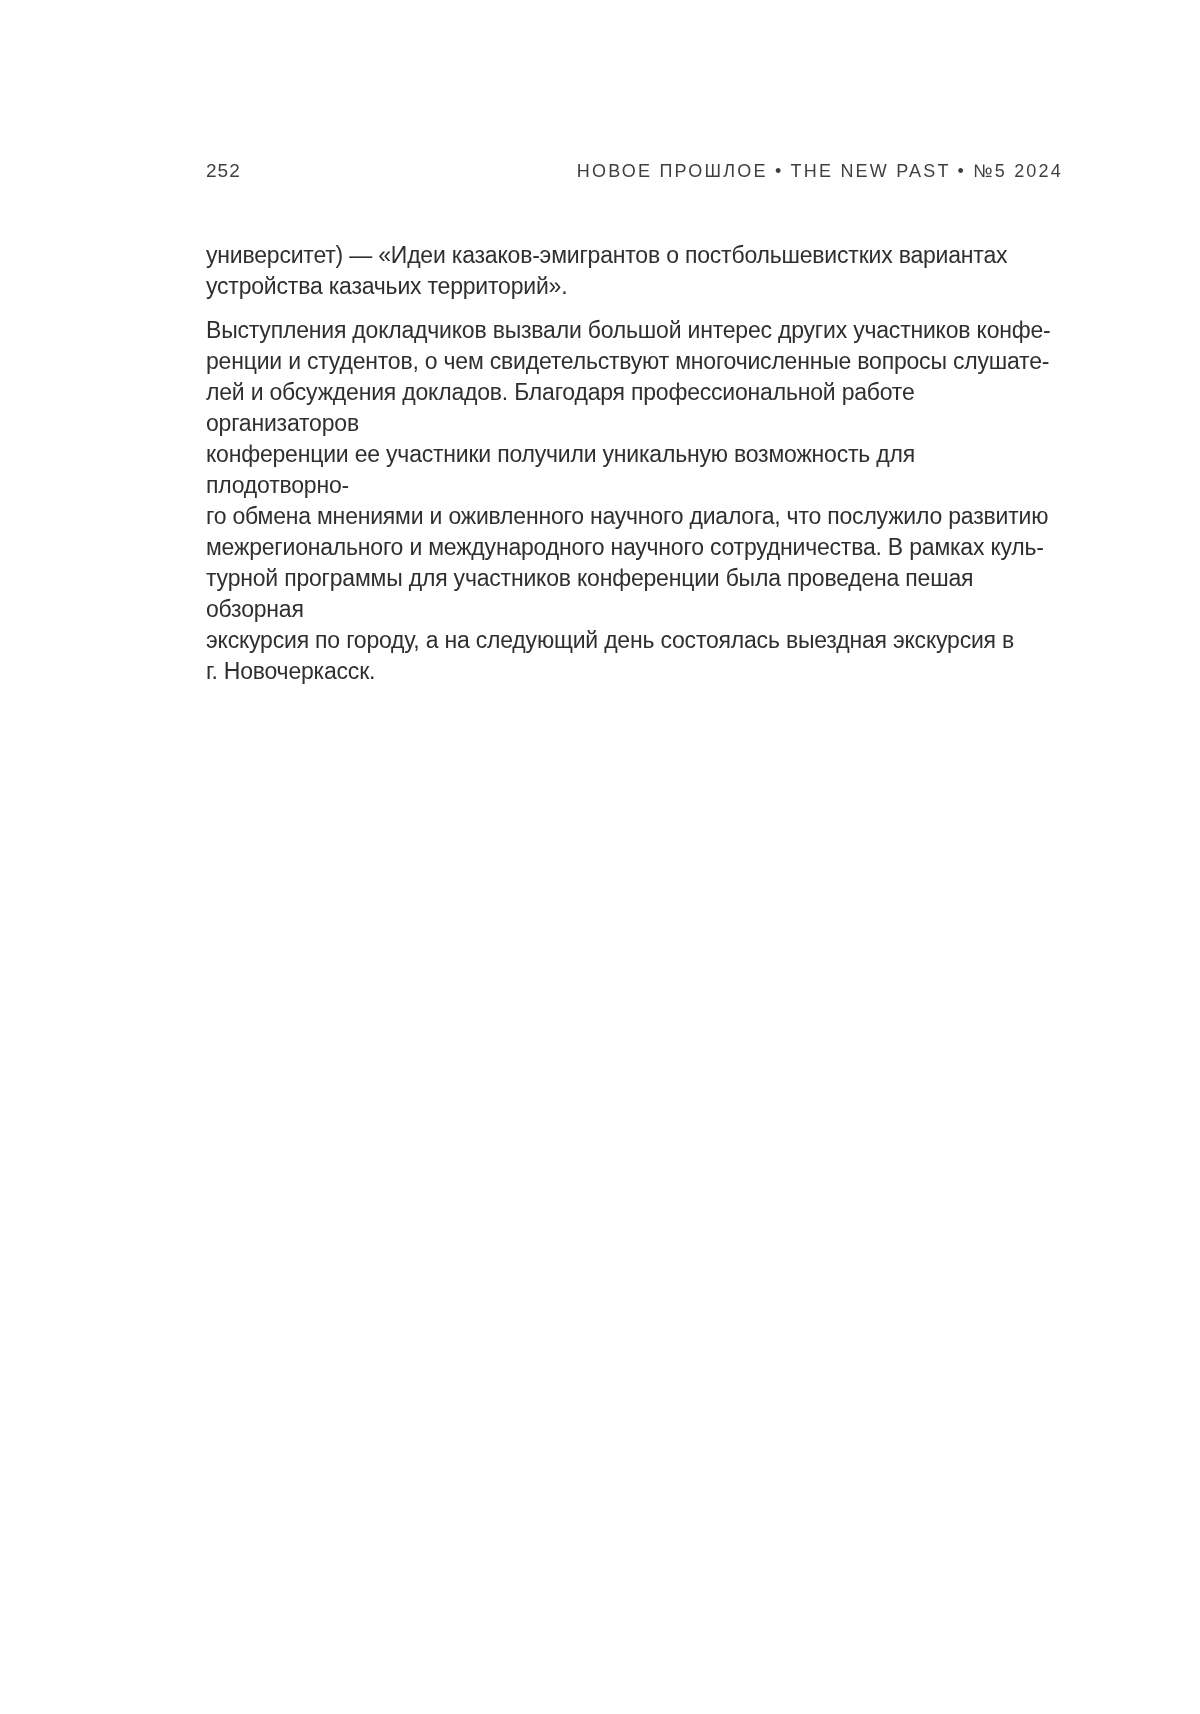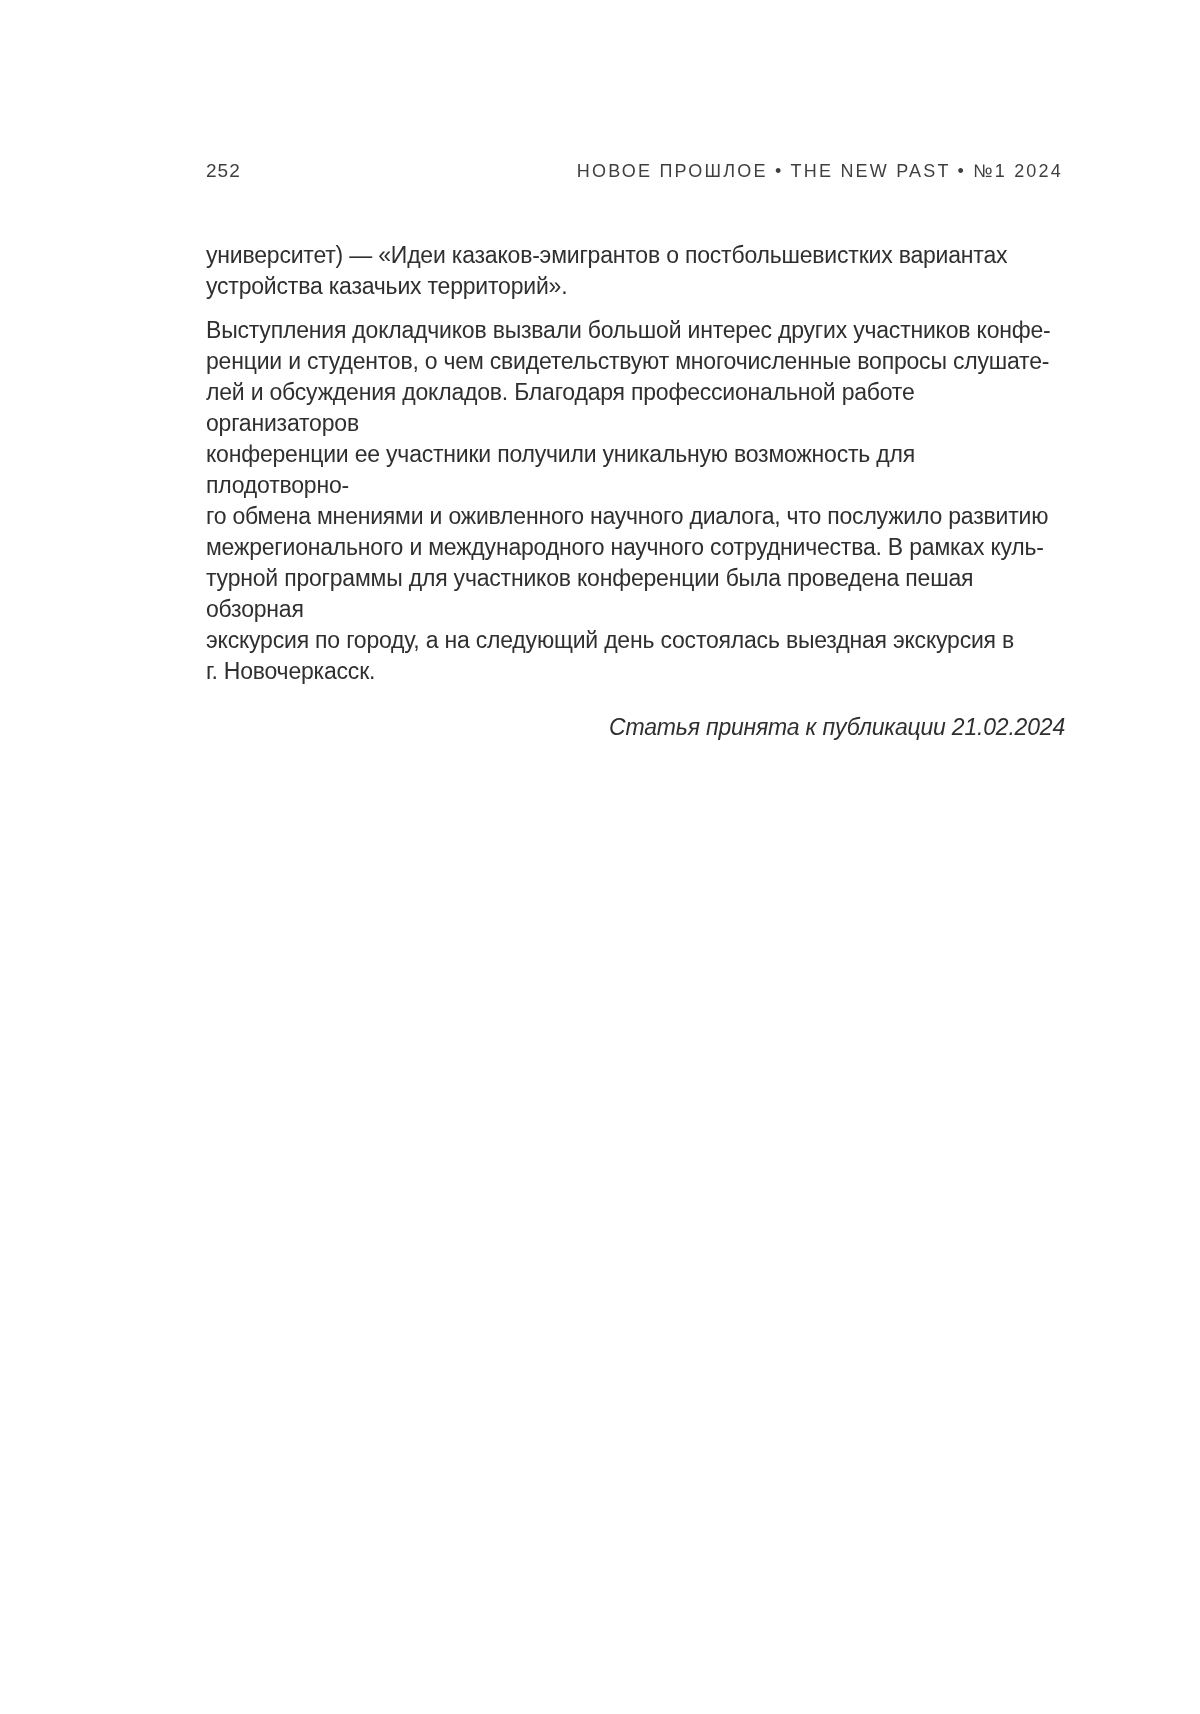--- a/index.html
+++ b/index.html
@@ -61,31 +61,30 @@
     text-align: right;
   }
 </style>
 </head>
 <body>
 
 <div class="page">
 
   <div class="running-header">
     <span class="page-number">252</span>
-    <span class="running-title">НОВОЕ ПРОШЛОЕ • THE NEW PAST • №1 2024</span>
+    <span class="running-title">НОВОЕ ПРОШЛОЕ • THE NEW PAST • №5 2024</span>
   </div>
 
   <div class="content">
     <p class="para">университет) — «Идеи казаков-эмигрантов о постбольшевистких вариантах
 устройства казачьих территорий».</p>
     <p class="para">Выступления докладчиков вызвали большой интерес других участников конфе-
 ренции и студентов, о чем свидетельствуют многочисленные вопросы слушате-
 лей и обсуждения докладов. Благодаря профессиональной работе организаторов
 конференции ее участники получили уникальную возможность для плодотворно-
 го обмена мнениями и оживленного научного диалога, что послужило развитию
 межрегионального и международного научного сотрудничества. В рамках куль-
 турной программы для участников конференции была проведена пешая обзорная
 экскурсия по городу, а на следующий день состоялась выездная экскурсия в
 г. Новочеркасск.</p>
-    <p class="acceptance">Статья принята к публикации 21.02.2024</p>
   </div>
 
 </div>
 
 </body></html>

